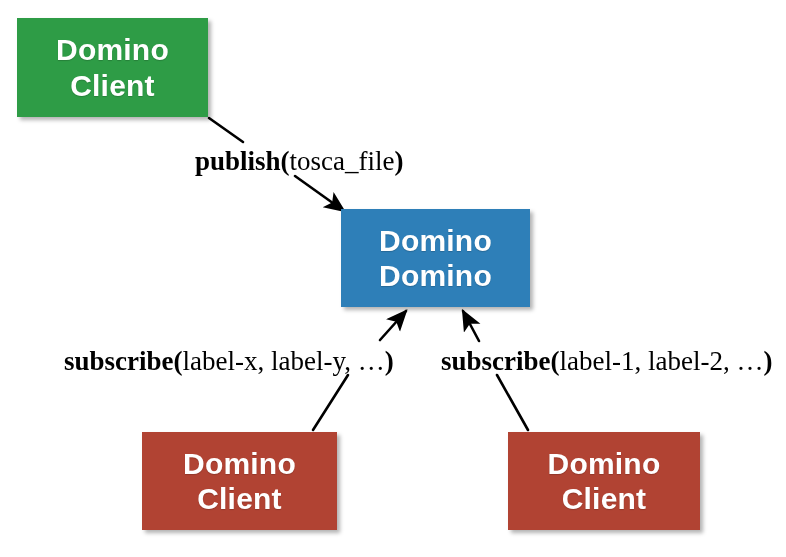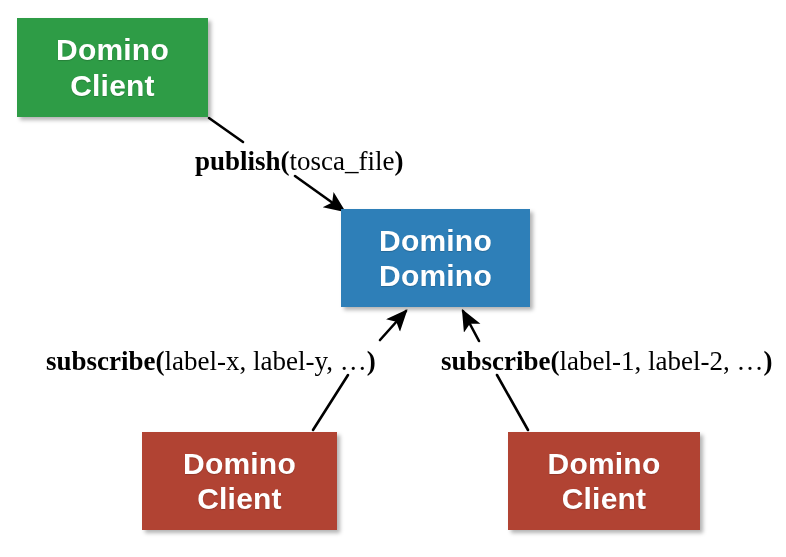--- a/index.html
+++ b/index.html
@@ -55,21 +55,21 @@
     white-space: nowrap;
     color: #000000;
     font-size: 27px;
     line-height: 1;
     user-select: none;
     font-family: Liberation Serif, serif;
   }
   .edge-label .bold { font-weight: bold; }
   .edge-label .reg  { font-weight: normal; }
   #label-publish      { left: 195px; top: 148px; }
-  #label-subscribe-1  { left: 46px;  top: 348px; }
+  #label-subscribe-1  { left: 64px;  top: 348px; }
   #label-subscribe-2  { left: 441px; top: 348px; text-align: center; }
   #edges {
     position: absolute;
     left: 0; top: 0;
     width: 786px;
     height: 557px;
     pointer-events: none;
   }
 </style>
 </head>

